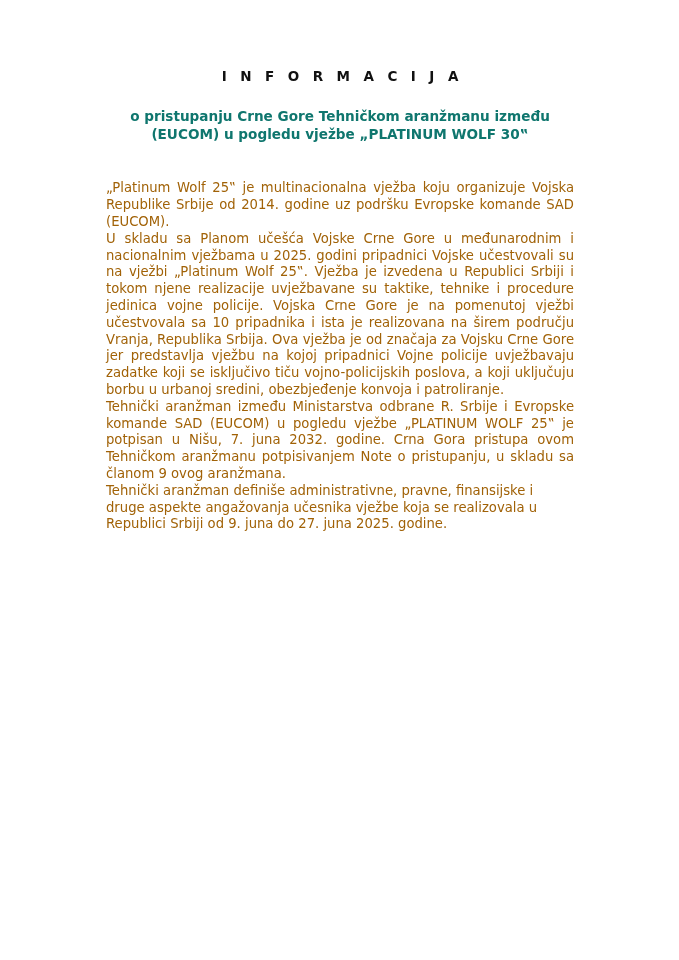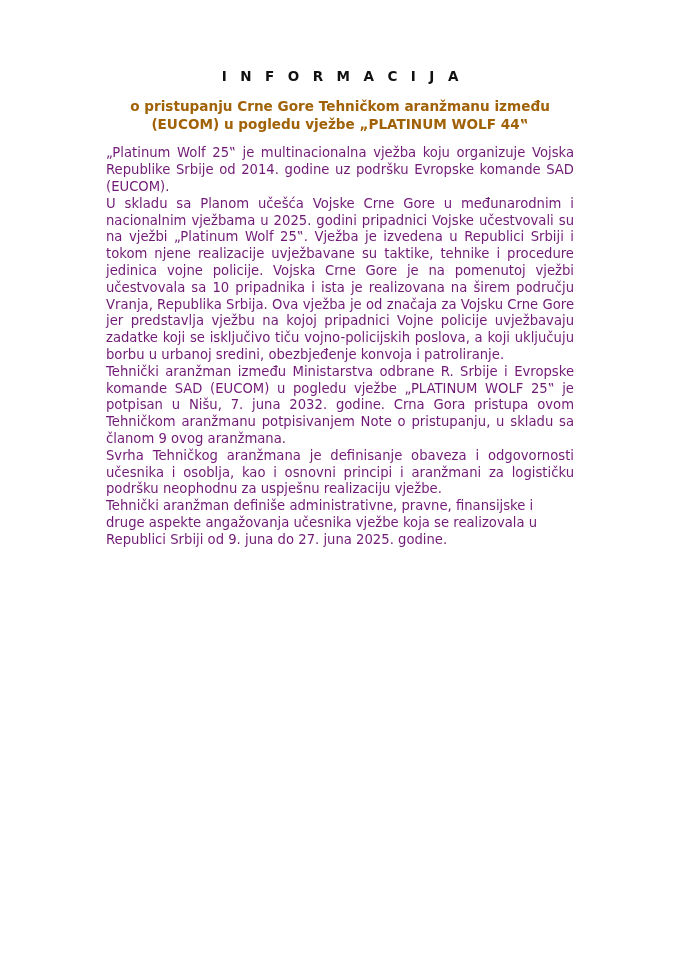--- a/index.html
+++ b/index.html
@@ -37,39 +37,39 @@
     text-align: center;
     font-weight: bold;
     font-size: 13.5px;
     letter-spacing: 4.4px;
     line-height: 1.2;
     color: #111111;
     text-indent: 4.4px;
   }
 
   .doc-subtitle {
-    margin-top: 14px;
+    margin-top: 24px;
     text-align: center;
     font-weight: bold;
     font-size: 13.6px;
     line-height: 17.6px;
-    color: #a16207;
+    color: #0f766e;
   }
   .doc-subtitle .sub-line {
     display: block;
     white-space: nowrap;
   }
 
   
   .body-text {
-    margin-top: 12px;
+    margin-top: 37px;
     font-size: 13.2px;
     line-height: 16.8px;
     text-align: justify;
-    color: #701a75;
+    color: #a16207;
   }
   .body-text p {
     margin: 0;
     text-align: justify;
     text-justify: inter-word;
     hyphens: none;
   }
   .body-text p:last-child {
     text-align: left;
   }
@@ -77,25 +77,24 @@
 </head>
 <body>
 
 <div class="page">
   <div class="content">
 
     <div class="doc-heading">I N F O R M A C I J A</div>
 
     <div class="doc-subtitle">
       <span class="sub-line">o pristupanju Crne Gore Tehničkom aranžmanu između</span>
-      <span class="sub-line">(EUCOM) u pogledu vježbe „PLATINUM WOLF 44‟</span>
+      <span class="sub-line">(EUCOM) u pogledu vježbe „PLATINUM WOLF 30‟</span>
     </div>
 
     <div class="body-text">
       <p>„Platinum Wolf 25‟ je multinacionalna vježba koju organizuje Vojska Republike Srbije od 2014. godine uz podršku Evropske komande SAD (EUCOM).</p>
       <p>U skladu sa Planom učešća Vojske Crne Gore u međunarodnim i nacionalnim vježbama u 2025. godini pripadnici Vojske učestvovali su na vježbi „Platinum Wolf 25‟. Vježba je izvedena u Republici Srbiji i tokom njene realizacije uvježbavane su taktike, tehnike i procedure jedinica vojne policije. Vojska Crne Gore je na pomenutoj vježbi učestvovala sa 10 pripadnika i ista je realizovana na širem području Vranja, Republika Srbija. Ova vježba je od značaja za Vojsku Crne Gore jer predstavlja vježbu na kojoj pripadnici Vojne policije uvježbavaju zadatke koji se isključivo tiču vojno-policijskih poslova, a koji uključuju borbu u urbanoj sredini, obezbjeđenje konvoja i patroliranje.</p>
       <p>Tehnički aranžman između Ministarstva odbrane R. Srbije i Evropske komande SAD (EUCOM) u pogledu vježbe „PLATINUM WOLF 25‟ je potpisan u Nišu, 7. juna 2032. godine. Crna Gora pristupa ovom Tehničkom aranžmanu potpisivanjem Note o pristupanju, u skladu sa članom 9 ovog aranžmana.</p>
-      <p>Svrha Tehničkog aranžmana je definisanje obaveza i odgovornosti učesnika i osoblja, kao i osnovni principi i aranžmani za logističku podršku neophodnu za uspješnu realizaciju vježbe.</p>
       <p>Tehnički aranžman definiše administrativne, pravne, finansijske i druge aspekte angažovanja učesnika vježbe koja se realizovala u Republici Srbiji od 9. juna do 27. juna 2025. godine.</p>
     </div>
 
   </div>
 </div>
 
 </body></html>

